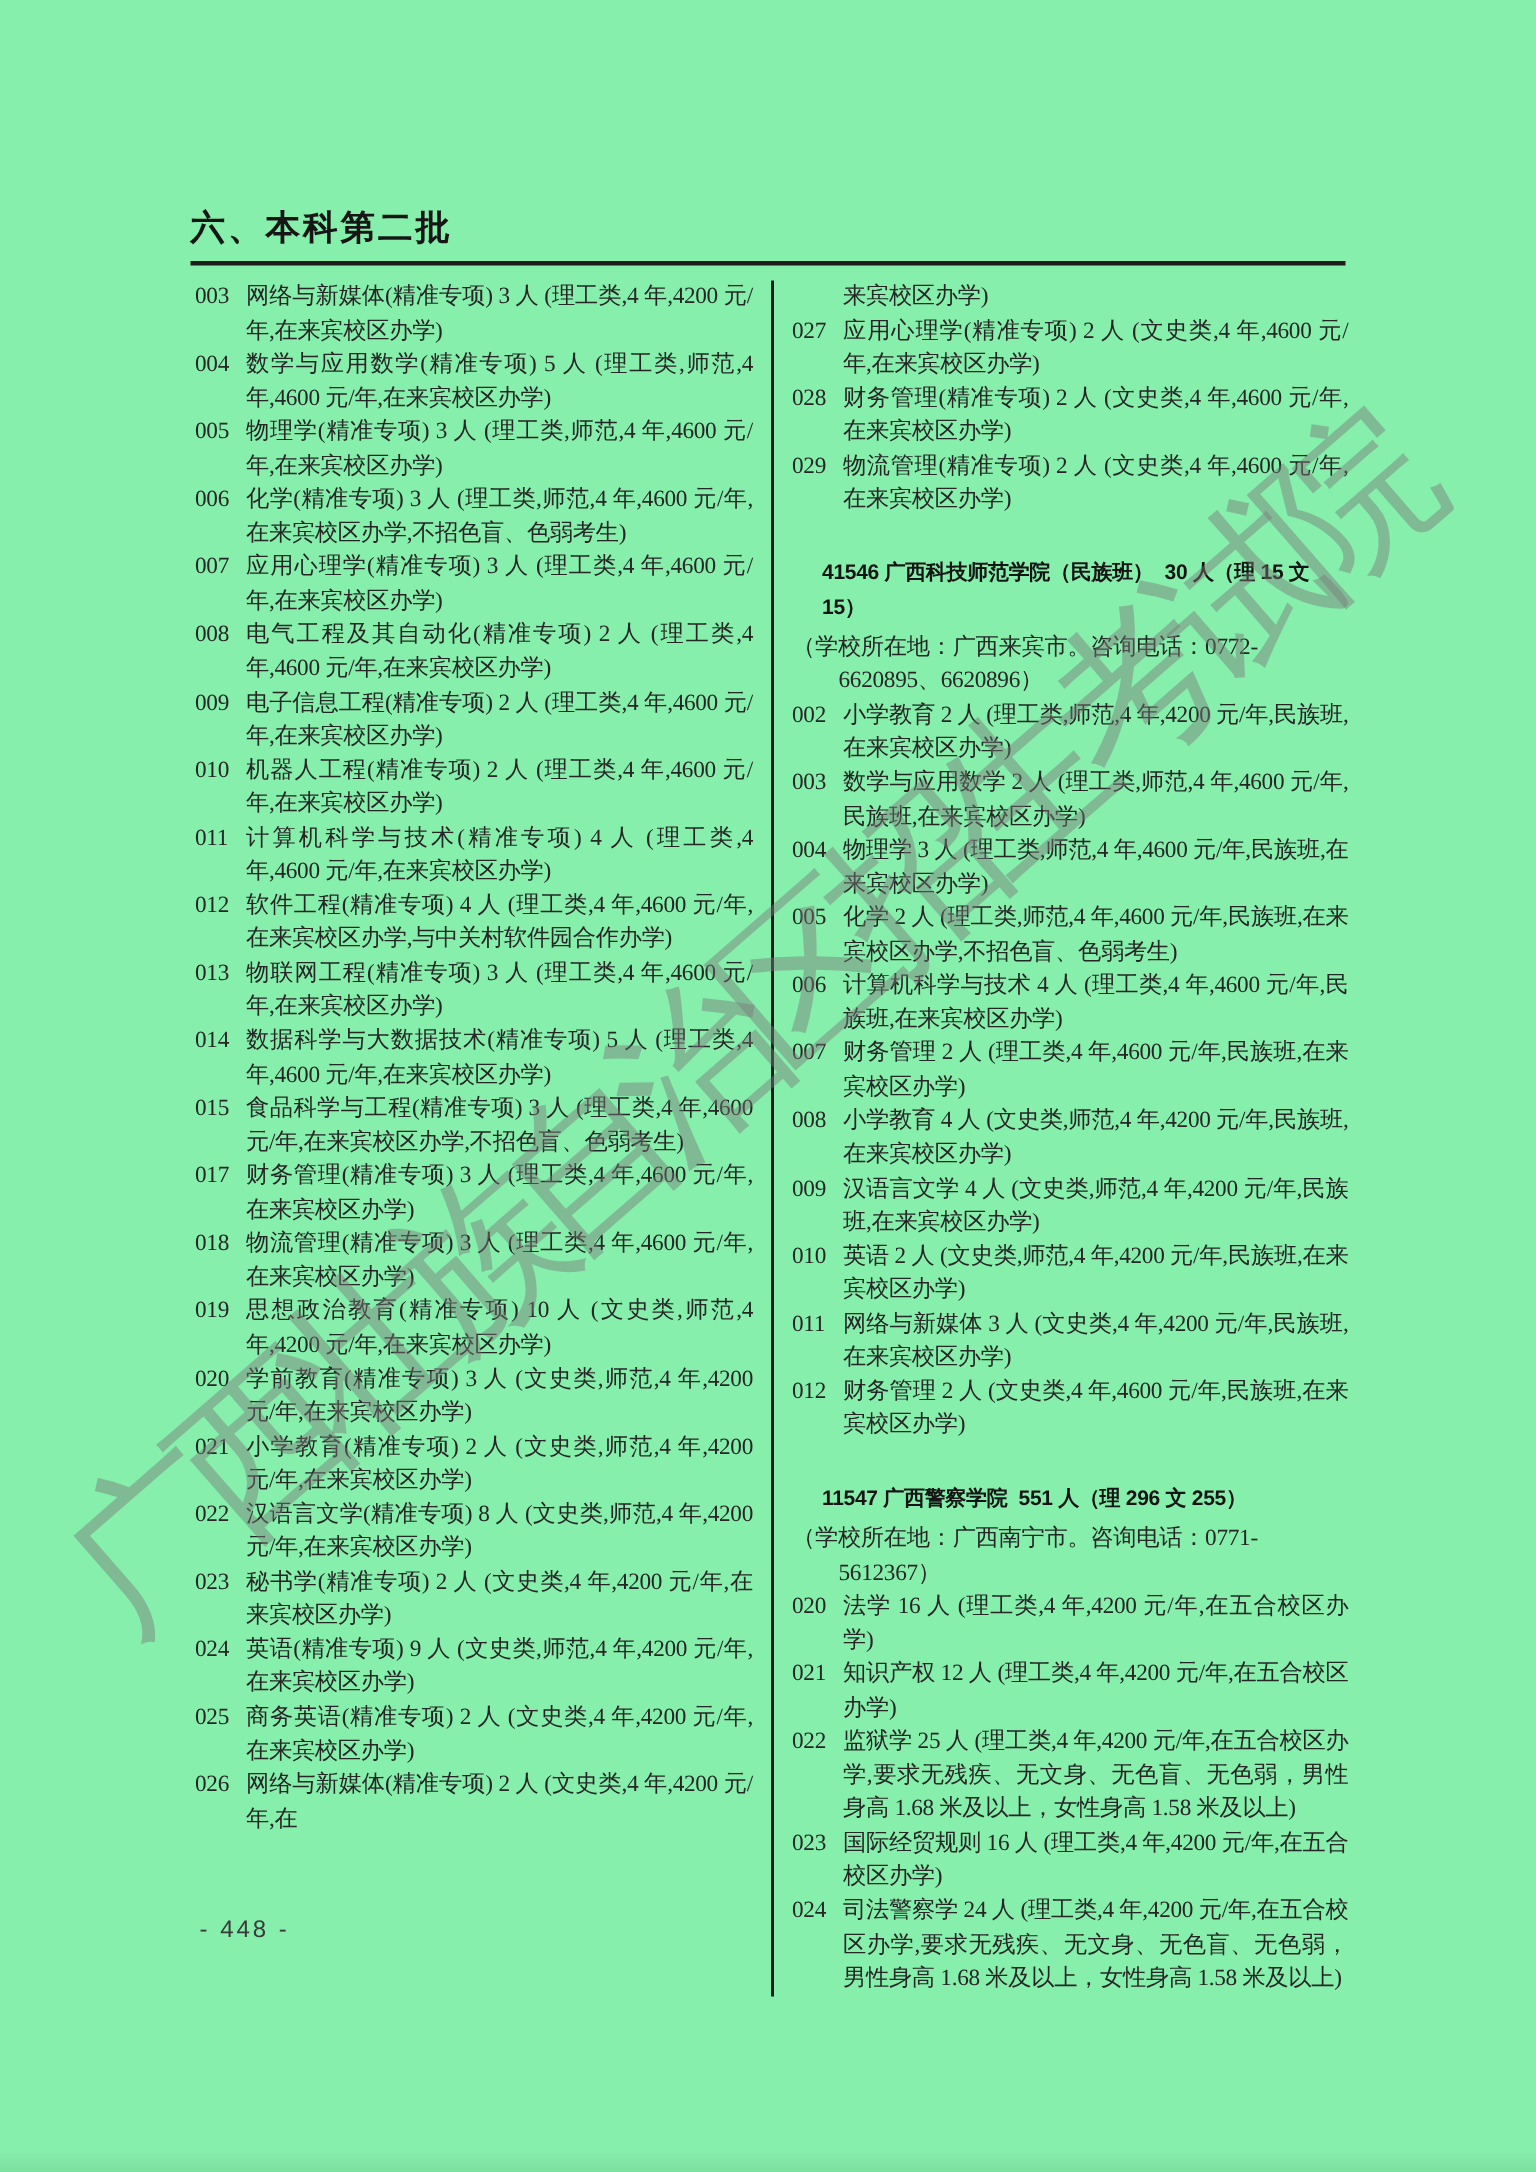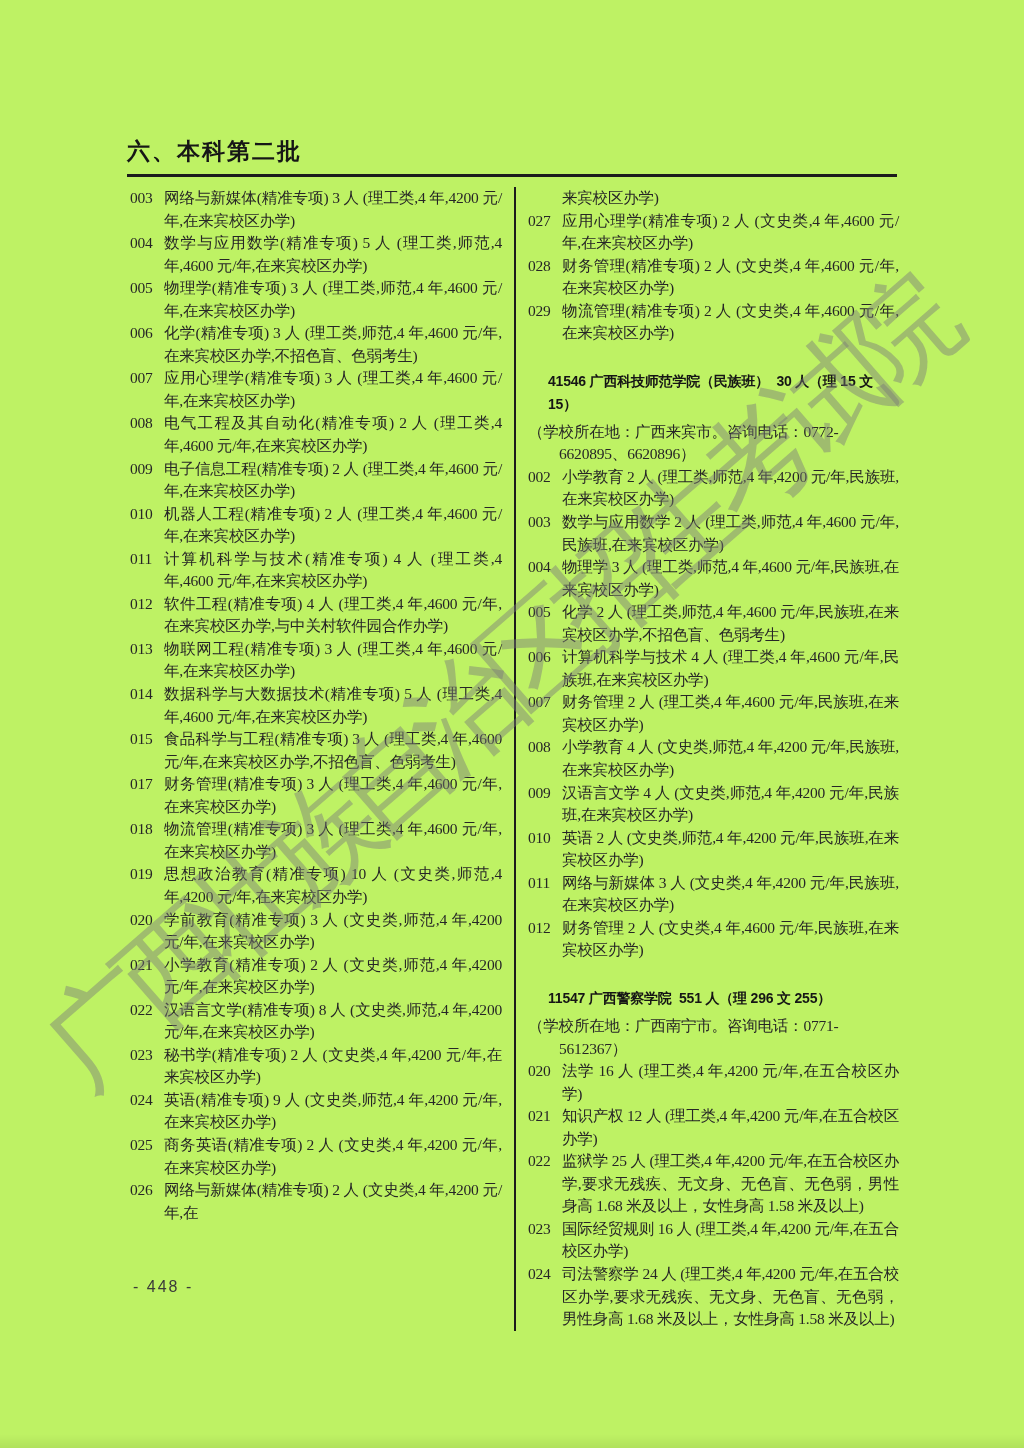--- a/index.html
+++ b/index.html
@@ -1,21 +1,21 @@
 <!DOCTYPE html>
 <html><head>
 <meta charset="utf-8">
 <style>
   html, body { margin: 0; padding: 0; background: #e8e8e8; }
   .page {
     position: relative;
     width: 1024px;
     height: 1448px;
     margin: 0 auto;
-    background: #bef264;
+    background: #86efac;
     overflow: hidden;
     font-family: "Liberation Serif", "DejaVu Serif", serif;
     color: #262626;
   }
   
   .hdr {
     position: absolute;
     left: 127px;
     top: 136px;
     width: 770px;

